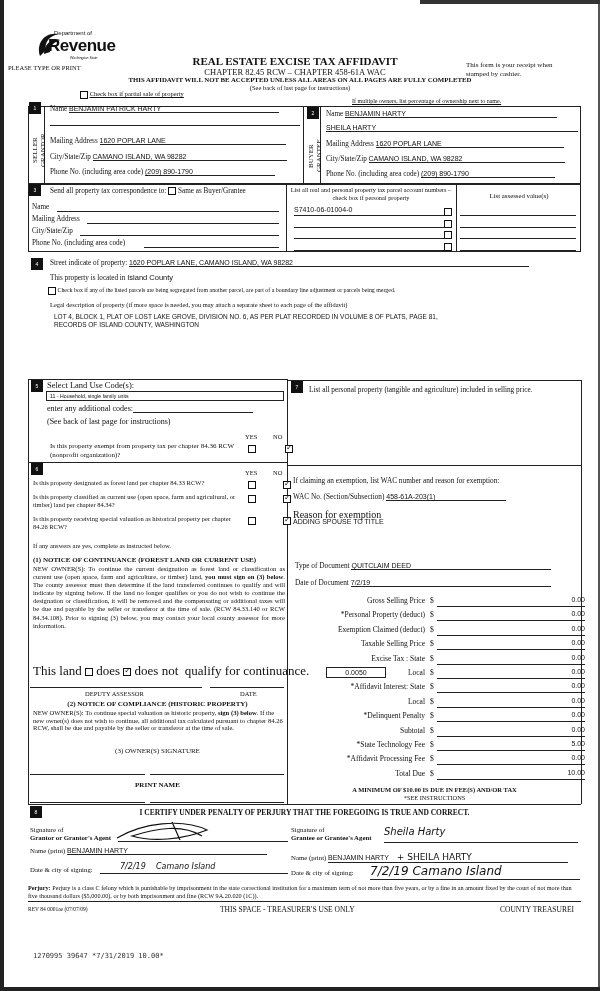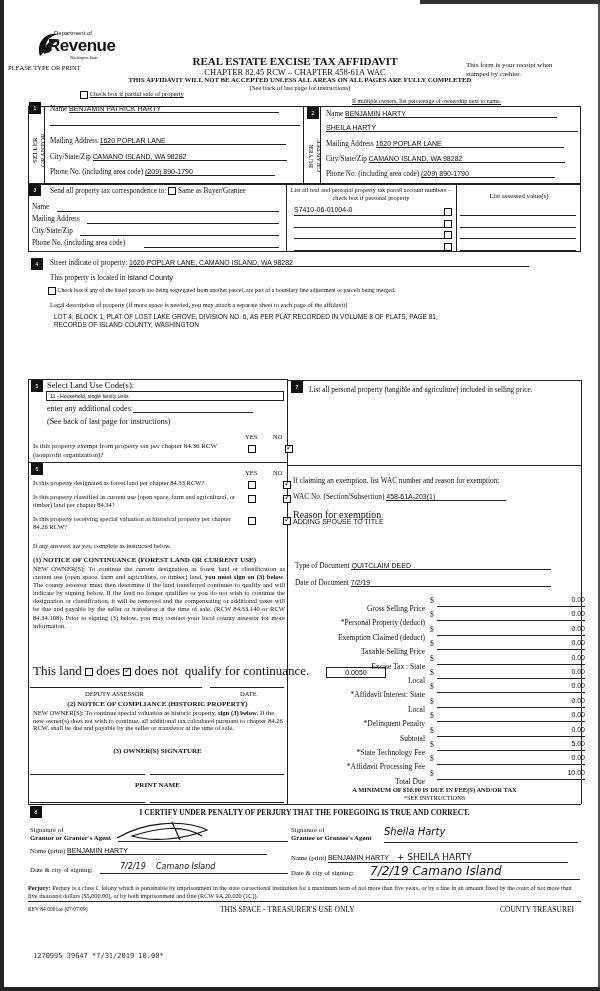--- a/index.html
+++ b/index.html
@@ -14,21 +14,21 @@
 .num{width:12px;height:12px;background:#111;color:#fff;font-size:5px;text-align:center;line-height:12px;font-family:"Liberation Sans",sans-serif}
 .cb{display:inline-block;width:8px;height:8px;border:1px solid #111;vertical-align:middle;position:relative;background:#fff}
 .cb.checked::after{content:"\2713";position:absolute;left:0;top:-3px;font-size:8px;font-family:"DejaVu Sans",sans-serif;line-height:10px}
 .line{border-bottom:1px solid #222}
 .fill{font-family:"Liberation Sans",sans-serif;font-size:7px}
 .lbl{font-size:7.2px}
 .vlabel{writing-mode:vertical-rl;transform:rotate(180deg);font-size:7px;text-align:center;line-height:8px}
 .box{border:1px solid #222}
 .hand{font-family:"DejaVu Sans",sans-serif;font-style:italic}
 .amt-row{position:absolute;left:300px;width:290px;height:12px;font-size:7.5px}
-.amt-row .al{position:absolute;right:165px;top:8px;text-align:center;white-space:nowrap}
+.amt-row .al{position:absolute;right:165px;top:0;text-align:center;white-space:nowrap}
 .amt-row .dollar{position:absolute;left:130px;top:0}
 .amt-row .av{position:absolute;left:137px;width:148px;top:0;text-align:right;font-family:"Liberation Sans",sans-serif;font-size:7px;border-bottom:1px solid #222;height:11px}
 </style>
 </head>
 <body>
 
 
 
 <div class="abs edge-l"></div>
 <div class="abs edge-r"></div>
@@ -118,21 +118,21 @@
 <div class="abs" style="left:581px;top:380px;width:1px;height:424px;background:#222"></div>
 <div class="abs" style="left:28px;top:379px;width:1px;height:425px;background:#222"></div>
 
 <div class="abs num" style="left:31px;top:380px">5</div>
 <div class="abs" style="left:47px;top:380px;font-size:8.5px">Select Land Use Code(s):</div>
 <div class="abs box sans" style="left:46px;top:391px;width:238px;height:10px;font-size:5.2px;padding:1px 3px">11 - Household, single family units</div>
 <div class="abs" style="left:47px;top:404px;font-size:8px"><span>enter any additional codes:</span><span class="line" style="display:inline-block;width:120px;height:9px;vertical-align:bottom"></span></div>
 <div class="abs" style="left:47px;top:417px;font-size:8px">(See back of last page for instructions)</div>
 <div class="abs" style="left:245px;top:433px;font-size:6.5px">YES</div>
 <div class="abs" style="left:273px;top:433px;font-size:6.5px">NO</div>
-<div class="abs" style="left:33px;top:442px;width:200px;font-size:7px;line-height:8.5px">Is this property exempt from property tax per chapter 84.36 RCW (nonprofit organization)?</div>
+<div class="abs" style="left:50px;top:442px;width:200px;font-size:7px;line-height:8.5px">Is this property exempt from property tax per chapter 84.36 RCW (nonprofit organization)?</div>
 <span class="abs cb" style="left:248px;top:444px"></span>
 <span class="abs cb checked" style="left:275px;top:444px"></span>
 
 <div class="abs" style="left:28px;top:462px;width:259px;height:1px;background:#222"></div>
 <div class="abs num" style="left:31px;top:463px">6</div>
 <div class="abs" style="left:245px;top:469px;font-size:6.5px">YES</div>
 <div class="abs" style="left:273px;top:469px;font-size:6.5px">NO</div>
 <div id="designation-rows">
     <div class="abs" style="left: 33px; top: 479px; width: 252px; height: 20px;"><span class="abs" style="left:0;top:0;width:205px;font-size:6.5px;line-height:8px">Is this property designated as forest land per chapter 84.33 RCW?</span><span class="abs cb" style="left:215px;top:1px"></span><span class="abs cb checked" style="left:242px;top:1px"></span></div>
     <div class="abs" style="left: 33px; top: 493px; width: 252px; height: 20px;"><span class="abs" style="left:0;top:0;width:205px;font-size:6.5px;line-height:8px">Is this property classified as current use (open space, farm and agricultural, or timber) land per chapter 84.34?</span><span class="abs cb" style="left:215px;top:1px"></span><span class="abs cb checked" style="left:242px;top:1px"></span></div>
@@ -142,21 +142,21 @@
 <div class="abs" style="left:33px;top:542px;font-size:6.5px">If any answers are yes, complete as instructed below.</div>
 <div class="abs" style="left:33px;top:556px;font-size:7px;font-weight:bold">(1) NOTICE OF CONTINUANCE (FOREST LAND OR CURRENT USE)</div>
 <div class="abs" style="left:33px;top:565px;width:252px;font-size:6.6px;line-height:8.1px;text-align:justify"><span>NEW OWNER(S): To continue the current designation as forest land or classification as current use (open space, farm and agriculture, or timber) land, </span><b>you must sign on (3) below</b><span>. The county assessor must then determine if the land transferred continues to qualify and will indicate by signing below. If the land no longer qualifies or you do not wish to continue the designation or classification, it will be removed and the compensating or additional taxes will be due and payable by the seller or transferor at the time of sale. (RCW 84.33.140 or RCW 84.34.108). Prior to signing (3) below, you may contact your local county assessor for more information.</span></div>
 <div class="abs" style="left:33px;top:663px;font-size:13px"><span>This land</span> <span class="cb"></span> <span>does</span> <span class="cb checked"></span> <span>does not</span> &nbsp;<span>qualify for continuance.</span></div>
 <div class="abs line" style="left:30px;top:687px;width:172px"></div>
 <div class="abs line" style="left:210px;top:687px;width:74px"></div>
 <div class="abs" style="left:85px;top:690px;font-size:6.5px">DEPUTY ASSESSOR</div>
 <div class="abs" style="left:240px;top:690px;font-size:6.5px">DATE</div>
 <div class="abs" style="left:30px;top:700px;width:255px;text-align:center;font-size:7px;font-weight:bold">(2) NOTICE OF COMPLIANCE (HISTORIC PROPERTY)</div>
 <div class="abs" style="left:33px;top:709px;width:252px;font-size:6.6px;line-height:7.6px"><span>NEW OWNER(S): To continue special valuation as historic property, </span><b>sign (3) below</b><span>. If the new owner(s) does not wish to continue, all additional tax calculated pursuant to chapter 84.26 RCW, shall be due and payable by the seller or transferor at the time of sale.</span></div>
-<div class="abs" style="left:30px;top:747px;width:255px;text-align:center;font-size:7px;font-weight:bold">(3) OWNER(S) SIGNATURE</div>
+<div class="abs" style="left:30px;top:747px;width:255px;text-align:center;font-size:7px;font-weight:normal">(3) OWNER(S) SIGNATURE</div>
 <div class="abs line" style="left:30px;top:774px;width:115px"></div>
 <div class="abs line" style="left:150px;top:774px;width:134px"></div>
 <div class="abs" style="left:30px;top:781px;width:255px;text-align:center;font-size:7px;font-weight:bold">PRINT NAME</div>
 <div class="abs line" style="left:30px;top:802px;width:115px"></div>
 <div class="abs line" style="left:150px;top:802px;width:134px"></div>
 
 
 <div class="abs num" style="left:291px;top:381px">7</div>
 <div class="abs" style="left:309px;top:384px;width:260px;font-size:7.3px;line-height:11px">List all personal property (tangible and agriculture) included in selling price.</div>
 <div class="abs" style="left:288px;top:465px;width:293px;height:1px;background:#222"></div>

